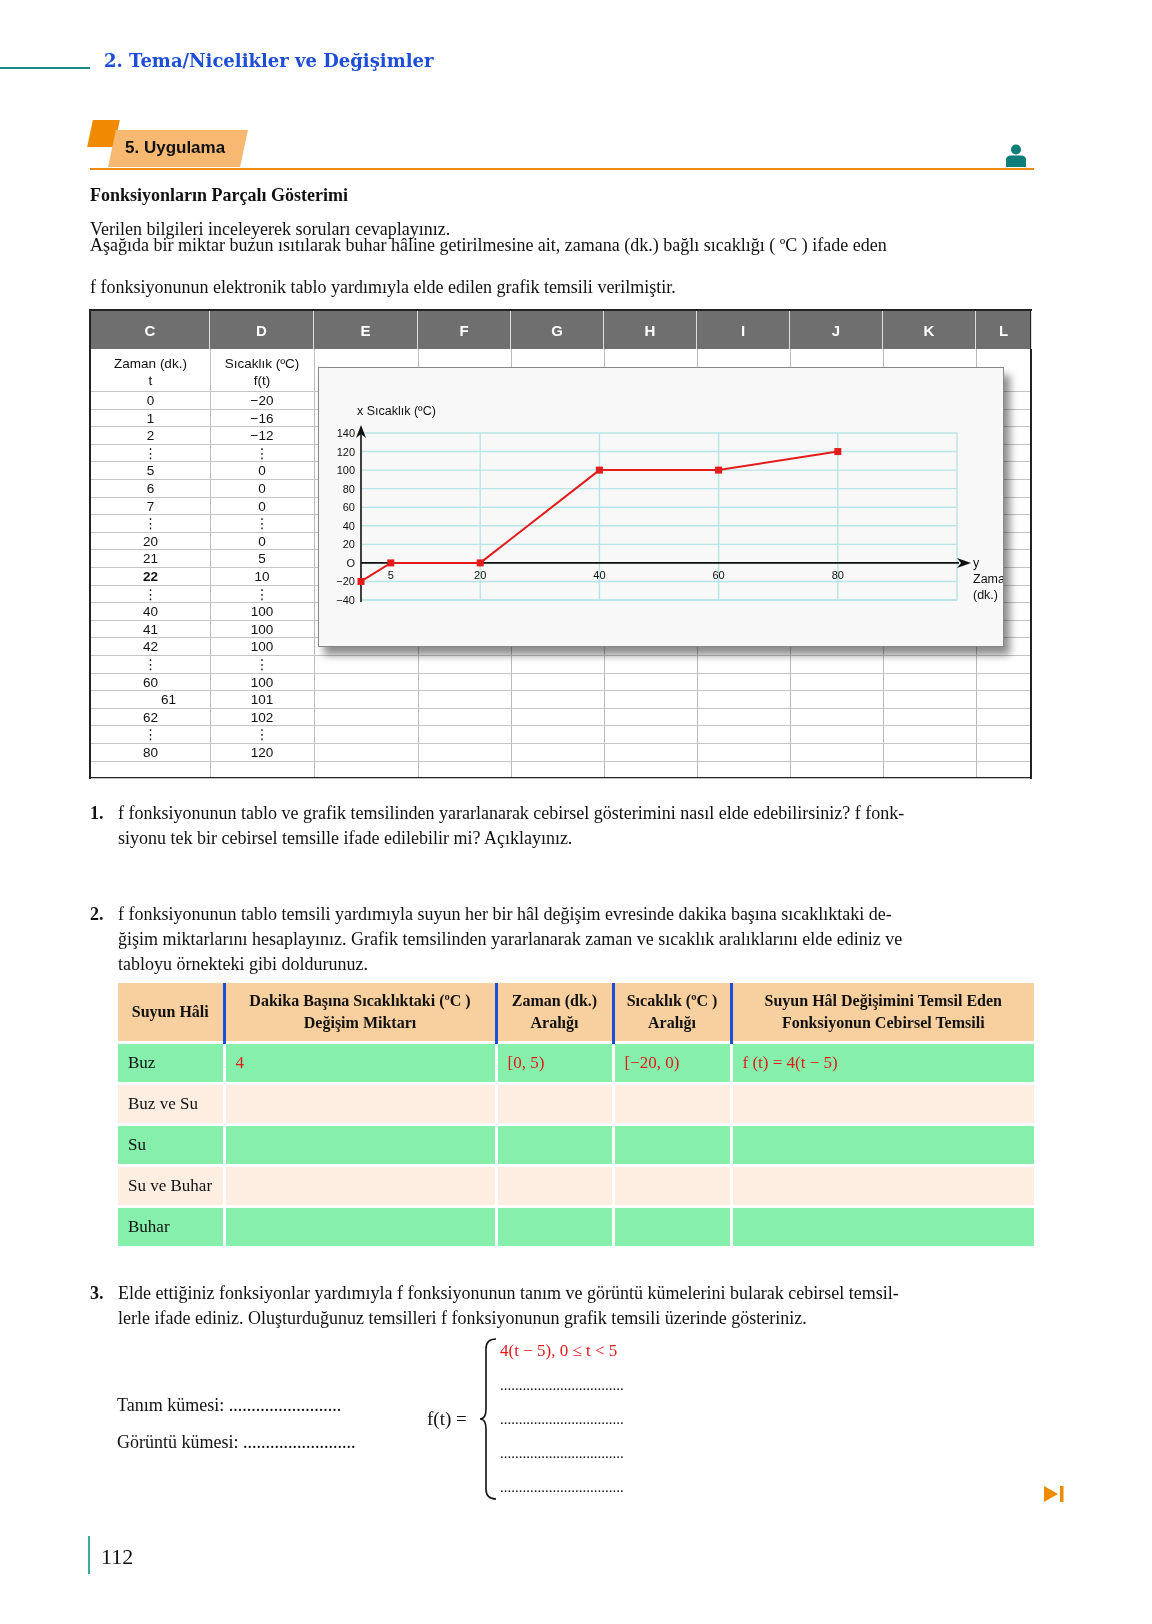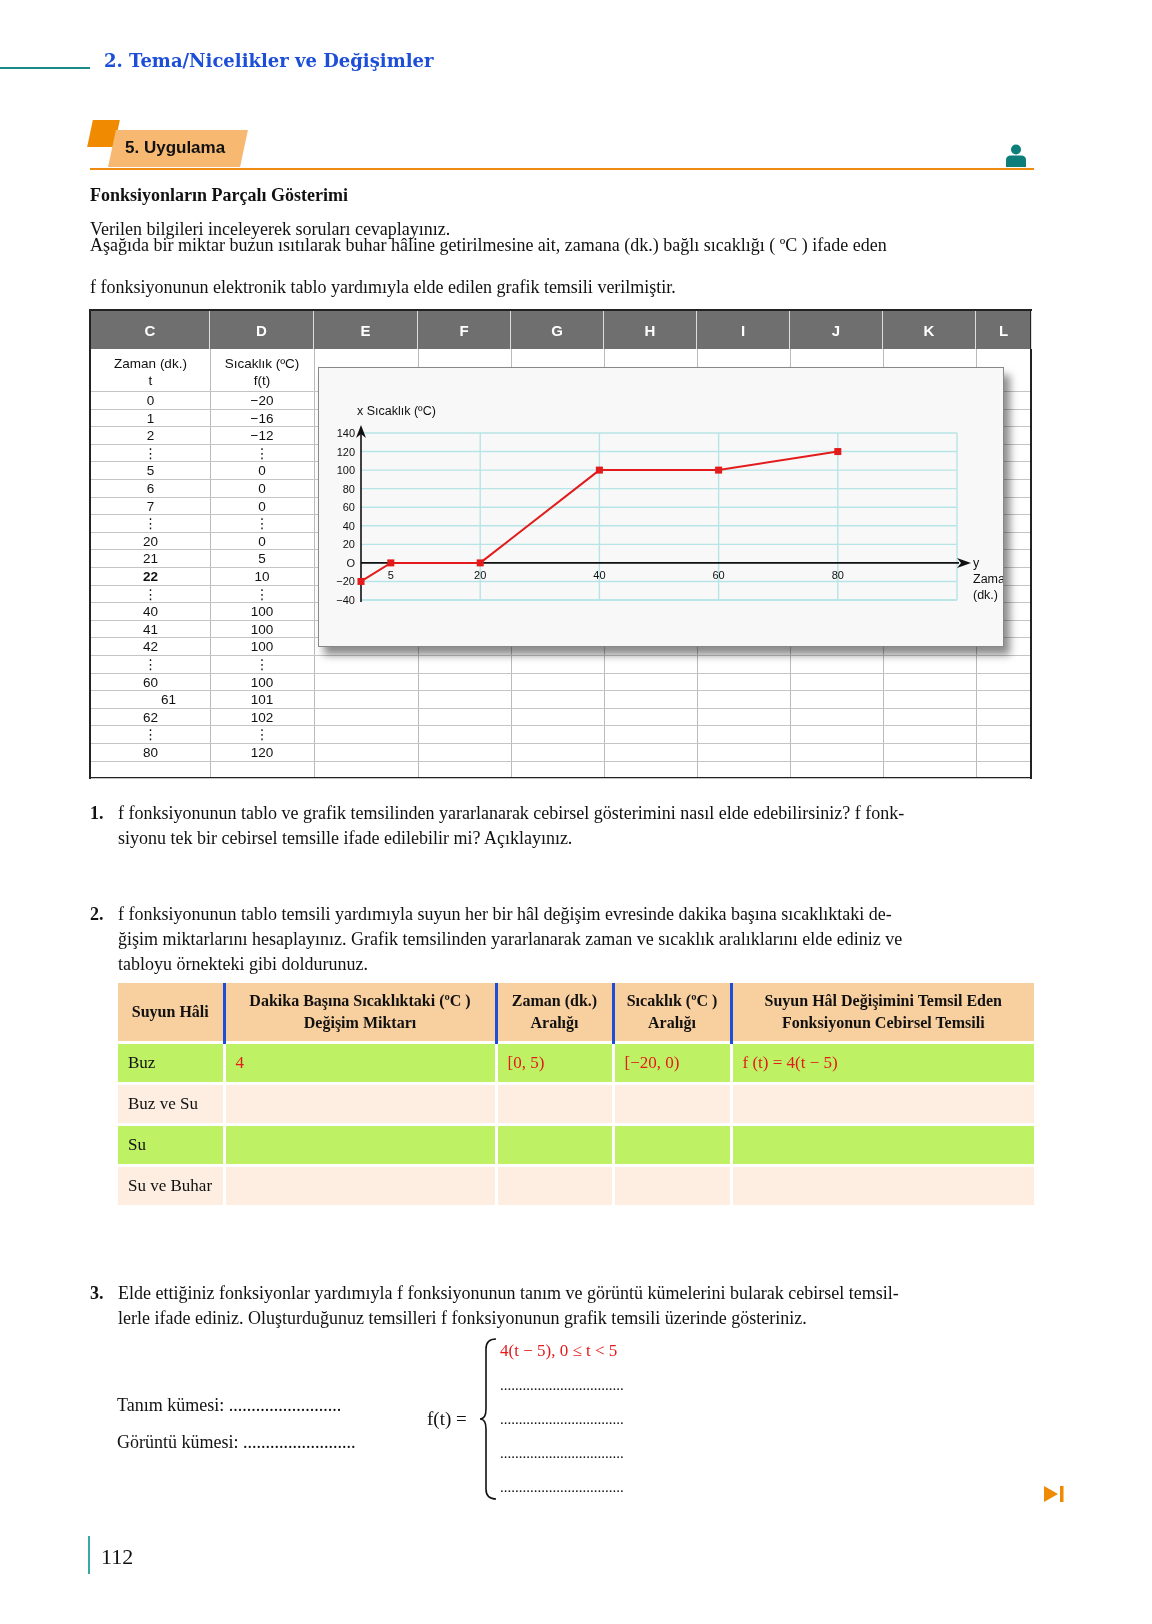--- a/index.html
+++ b/index.html
@@ -19,21 +19,21 @@
   .ss-col{position:absolute;top:0;height:38px;color:#fff;font-family:"Liberation Sans",sans-serif;font-weight:bold;font-size:15px;display:flex;align-items:center;justify-content:center;border-right:1px solid #ddd;box-sizing:border-box;}
   .ss-vl{position:absolute;top:38px;bottom:0;width:1px;background:#bbb;}
   .ss-hl{position:absolute;left:0;right:0;height:1px;background:#c4c4c4;}
   .cell{position:absolute;font-family:"Liberation Sans",sans-serif;font-size:13.5px;text-align:center;line-height:17px;}
   .chart-box{left:318px;top:367px;width:684px;height:278px;background:#f8f8f8;border:1.5px solid #888;box-shadow:6px 8px 8px rgba(0,0,0,0.45);}
   .q{font-size:18px;line-height:25px;}
   .qnum{font-weight:bold;}
   table.wt{position:absolute;left:118px;top:983px;width:916px;border-collapse:collapse;}
   table.wt th{background:#f8cf9f;font-size:16px;font-weight:bold;padding:6px 6px;height:46px;border-left:3px solid #1d4ed8;text-align:center;line-height:22px;}
   table.wt td{font-size:17px;height:38px;border-left:3px solid #fff;border-top:3px solid #fff;padding:0 10px;}
-  table.wt tr.odd td{background:#bef264;}
+  table.wt tr.odd td{background:#86efac;}
   table.wt tr.even td{background:#fdeee1;}
   .red{color:#e31b1b;}
   .pagenum-bar{left:88px;top:1536px;width:2px;height:38px;background:#3aa9a4;}
   .pagenum{left:101px;top:1544px;font-size:22px;}
 </style>
 </head>
 <body>
 
 <div class="abs hdr-line"></div>
 <div class="abs hdr-text">2. Tema/Nicelikler ve Değişimler</div>
@@ -250,20 +250,27 @@
       <td></td>
       <td></td>
     </tr>
     <tr class="even">
       <td style="border-left:none">Su ve Buhar</td>
       <td></td>
       <td></td>
       <td></td>
       <td></td>
     </tr>
+    <tr class="odd">
+      <td style="border-left:none">Buhar</td>
+      <td></td>
+      <td></td>
+      <td></td>
+      <td></td>
+    </tr>
   </tbody>
 </table>
 
 <div class="abs q" style="left:90px;top:1281px;"><span class="qnum">3.</span></div>
 <div class="abs q" style="left:118px;top:1281px;">Elde ettiğiniz fonksiyonlar yardımıyla f fonksiyonunun tanım ve görüntü kümelerini bularak cebirsel temsil-</div>
 <div class="abs q" style="left:118px;top:1306px;">lerle ifade ediniz. Oluşturduğunuz temsilleri f fonksiyonunun grafik temsili üzerinde gösteriniz.</div>
 
 <div class="abs p" style="left:117px;top:1392px;">Tanım kümesi: .........................</div>
 <div class="abs p" style="left:117px;top:1429px;">Görüntü kümesi: .........................</div>
 <div class="abs p" style="left:427px;top:1406px;font-size:19px;">f(t) =</div>

